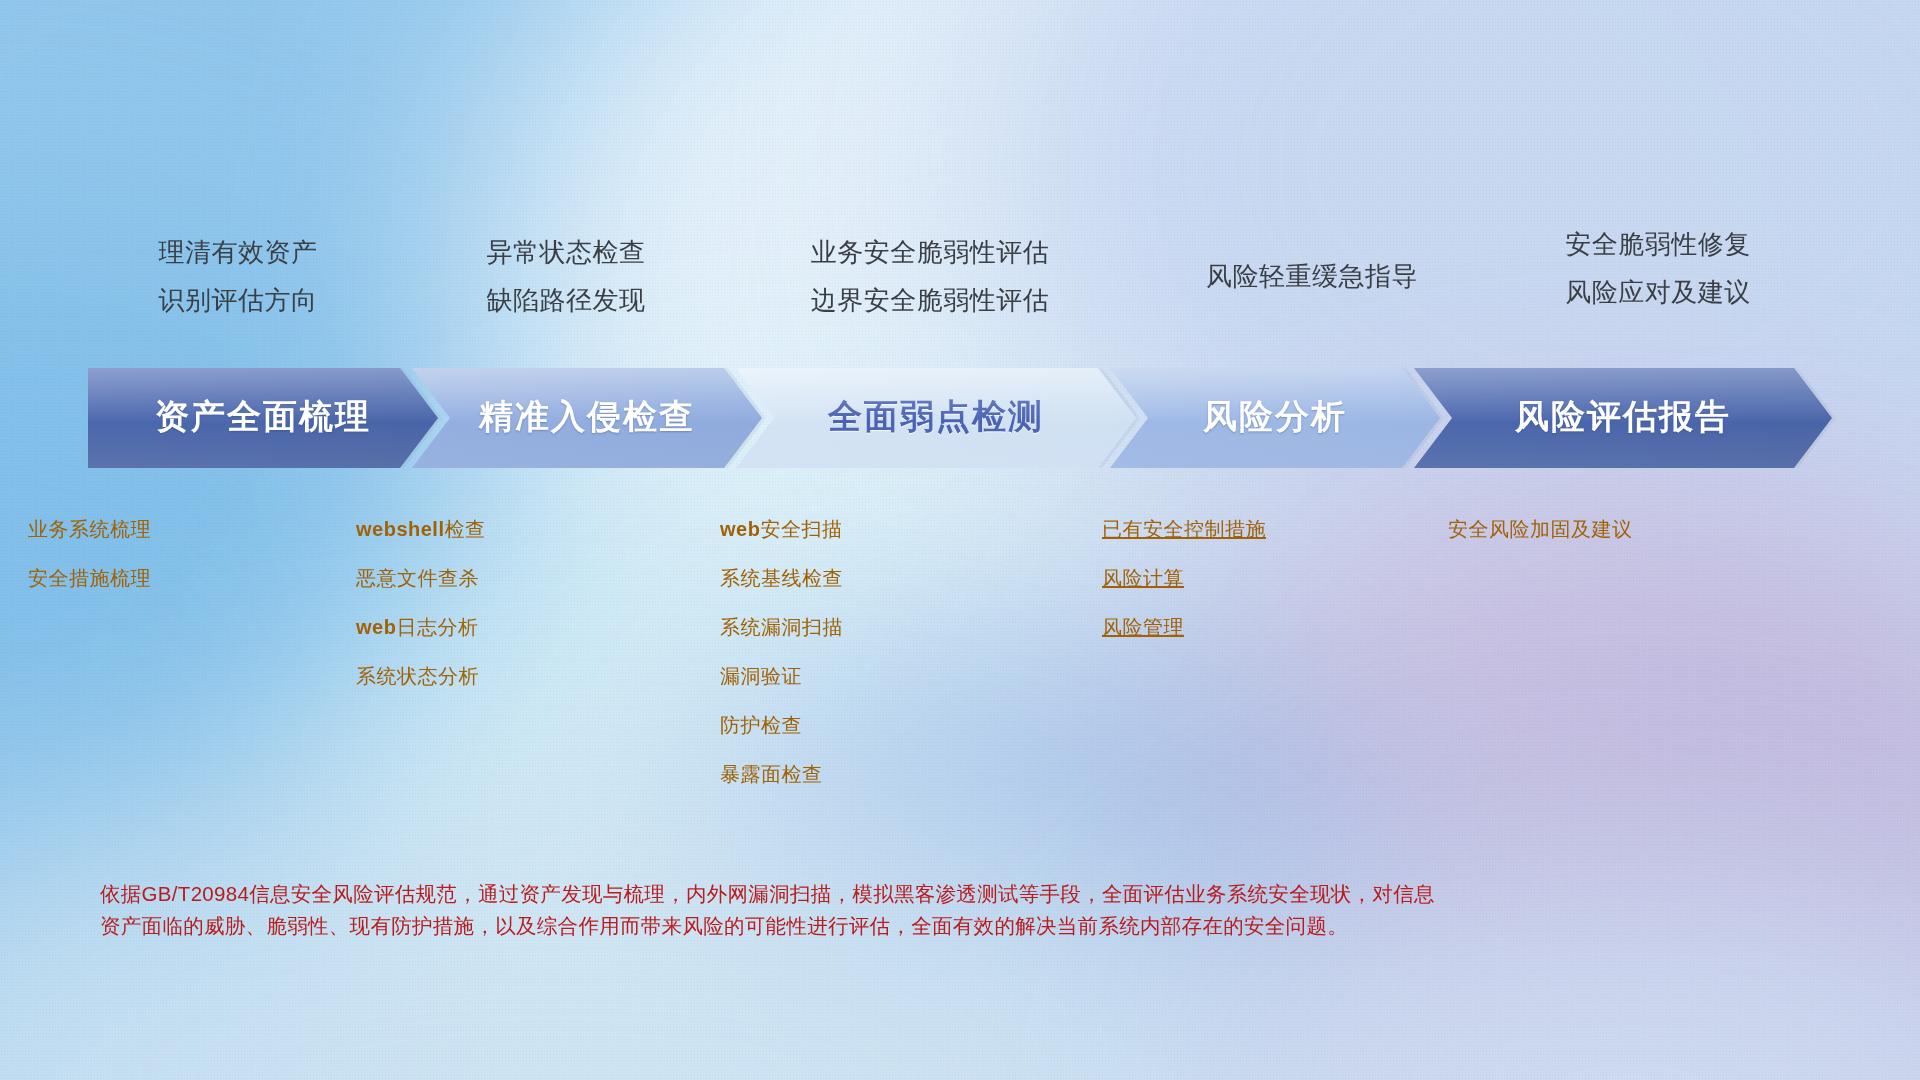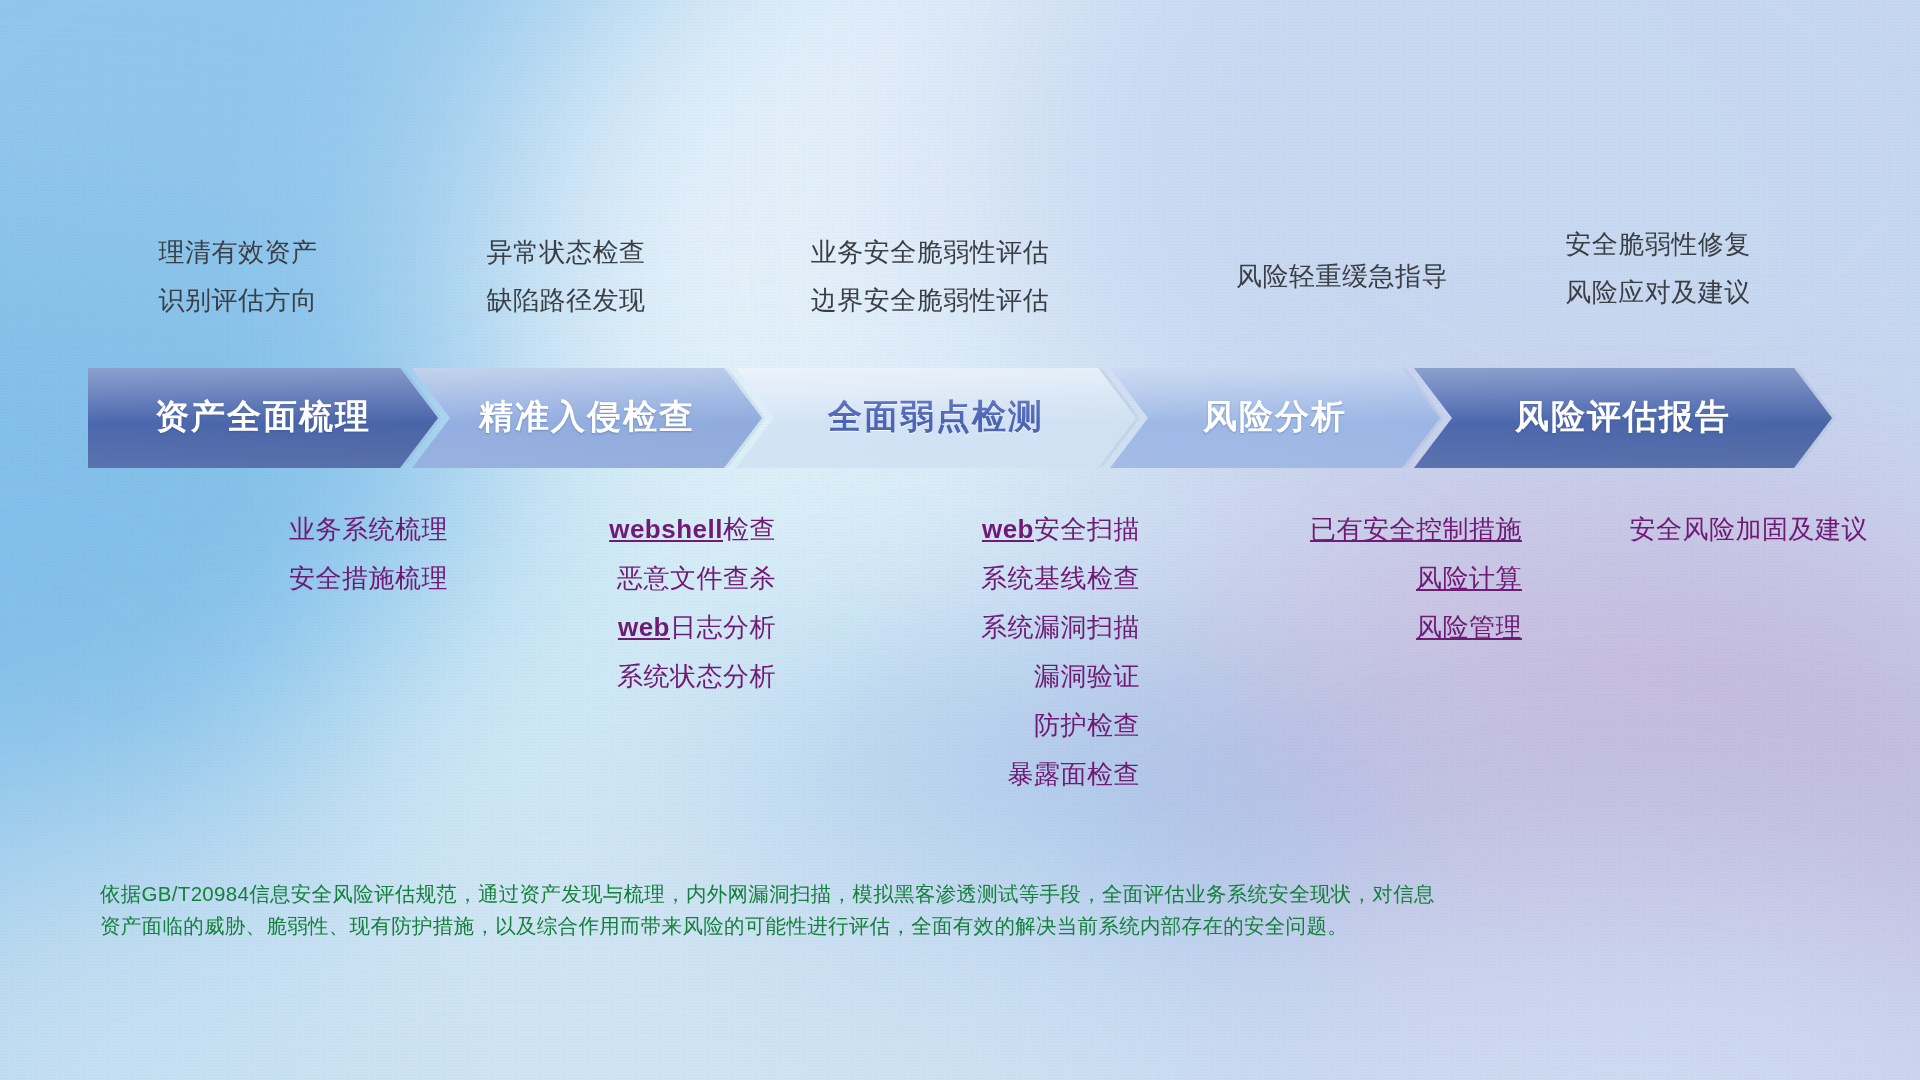--- a/index.html
+++ b/index.html
@@ -22,23 +22,23 @@
   .b-bot   {left:-200px;top:760px;   width:1500px;height:620px; background:#cfe4f3;opacity:.85;}
   .b-botr  {left:1180px;top:880px;   width:900px; height:420px; background:#cfdff3;opacity:.9;}
   #grain{position:absolute;inset:0;opacity:.035;
     background-image:radial-gradient(#000 1px,transparent 1px);
     background-size:3px 3px;}
 
   
   #stage{position:absolute;inset:0;}
 
   .col-top{position:absolute;text-align:center;color:#3a3f46;font-size:26px;line-height:48px;letter-spacing:.5px;}
-  .col-bot{position:absolute;text-align:right;color:#701a75;font-size:26px;line-height:49px;letter-spacing:.5px;}
+  .col-bot{position:absolute;text-align:left;color:#a16207;font-size:20px;line-height:49px;letter-spacing:.5px;}
   .col-top .ln,.col-bot .ln{white-space:nowrap;}
-  .col-bot .ln b{font-weight:700;text-decoration:underline;}
+  .col-bot .ln b{font-weight:700;}
 
   
   #band{position:absolute;left:0;top:368px;width:1920px;height:100px;}
   .arrow{
     position:absolute;top:0;height:100px;
     display:flex;align-items:center;justify-content:center;
     font-size:34px;font-weight:700;letter-spacing:2px;
     clip-path:polygon(0 0, calc(100% - 38px) 0, 100% 50%, calc(100% - 38px) 100%, 0 100%, 38px 50%);
   }
   .arrow.first{clip-path:polygon(0 0, calc(100% - 38px) 0, 100% 50%, calc(100% - 38px) 100%, 0 100%);}
@@ -48,21 +48,21 @@
     background:linear-gradient(180deg,rgba(255,255,255,.30) 0%,rgba(255,255,255,.06) 45%,rgba(255,255,255,0) 55%,rgba(255,255,255,.10) 100%);
   }
   .arrow-shadow{
     position:absolute;top:0;height:100px;
     clip-path:polygon(0 0, calc(100% - 38px) 0, 100% 50%, calc(100% - 38px) 100%, 0 100%, 38px 50%);
     background:rgba(120,140,175,.30);
   }
 
   
   #footer{position:absolute;left:100px;top:878px;width:1560px;
-    color:#15803d;font-size:20.5px;line-height:32px;letter-spacing:.3px;}
+    color:#b91c1c;font-size:20.5px;line-height:32px;letter-spacing:.3px;}
   #footer p{margin:0;}
 </style>
 </head>
 <body>
 
 <div id="bg">
   <div class="blob b-sky"></div>
   <div class="blob b-sky2"></div>
   <div class="blob b-white"></div>
   <div class="blob b-cyan"></div>
@@ -83,21 +83,21 @@
         <div class="ln">识别评估方向</div>
       </div>
       <div class="col-top" style="left: 356px; width: 420px; top: 228px;">
         <div class="ln">异常状态检查</div>
         <div class="ln">缺陷路径发现</div>
       </div>
       <div class="col-top" style="left: 720px; width: 420px; top: 228px;">
         <div class="ln">业务安全脆弱性评估</div>
         <div class="ln">边界安全脆弱性评估</div>
       </div>
-      <div class="col-top" style="left: 1132px; width: 420px; top: 252px;">
+      <div class="col-top" style="left: 1102px; width: 420px; top: 252px;">
         <div class="ln">风险轻重缓急指导</div>
       </div>
       <div class="col-top" style="left: 1448px; width: 420px; top: 220px;">
         <div class="ln">安全脆弱性修复</div>
         <div class="ln">风险应对及建议</div>
       </div>
     </div>
 
   <div id="band">
       <div class="arrow-shadow" style="left: 92px; width: 350px; filter: blur(6px); opacity: 0.45;"></div>

